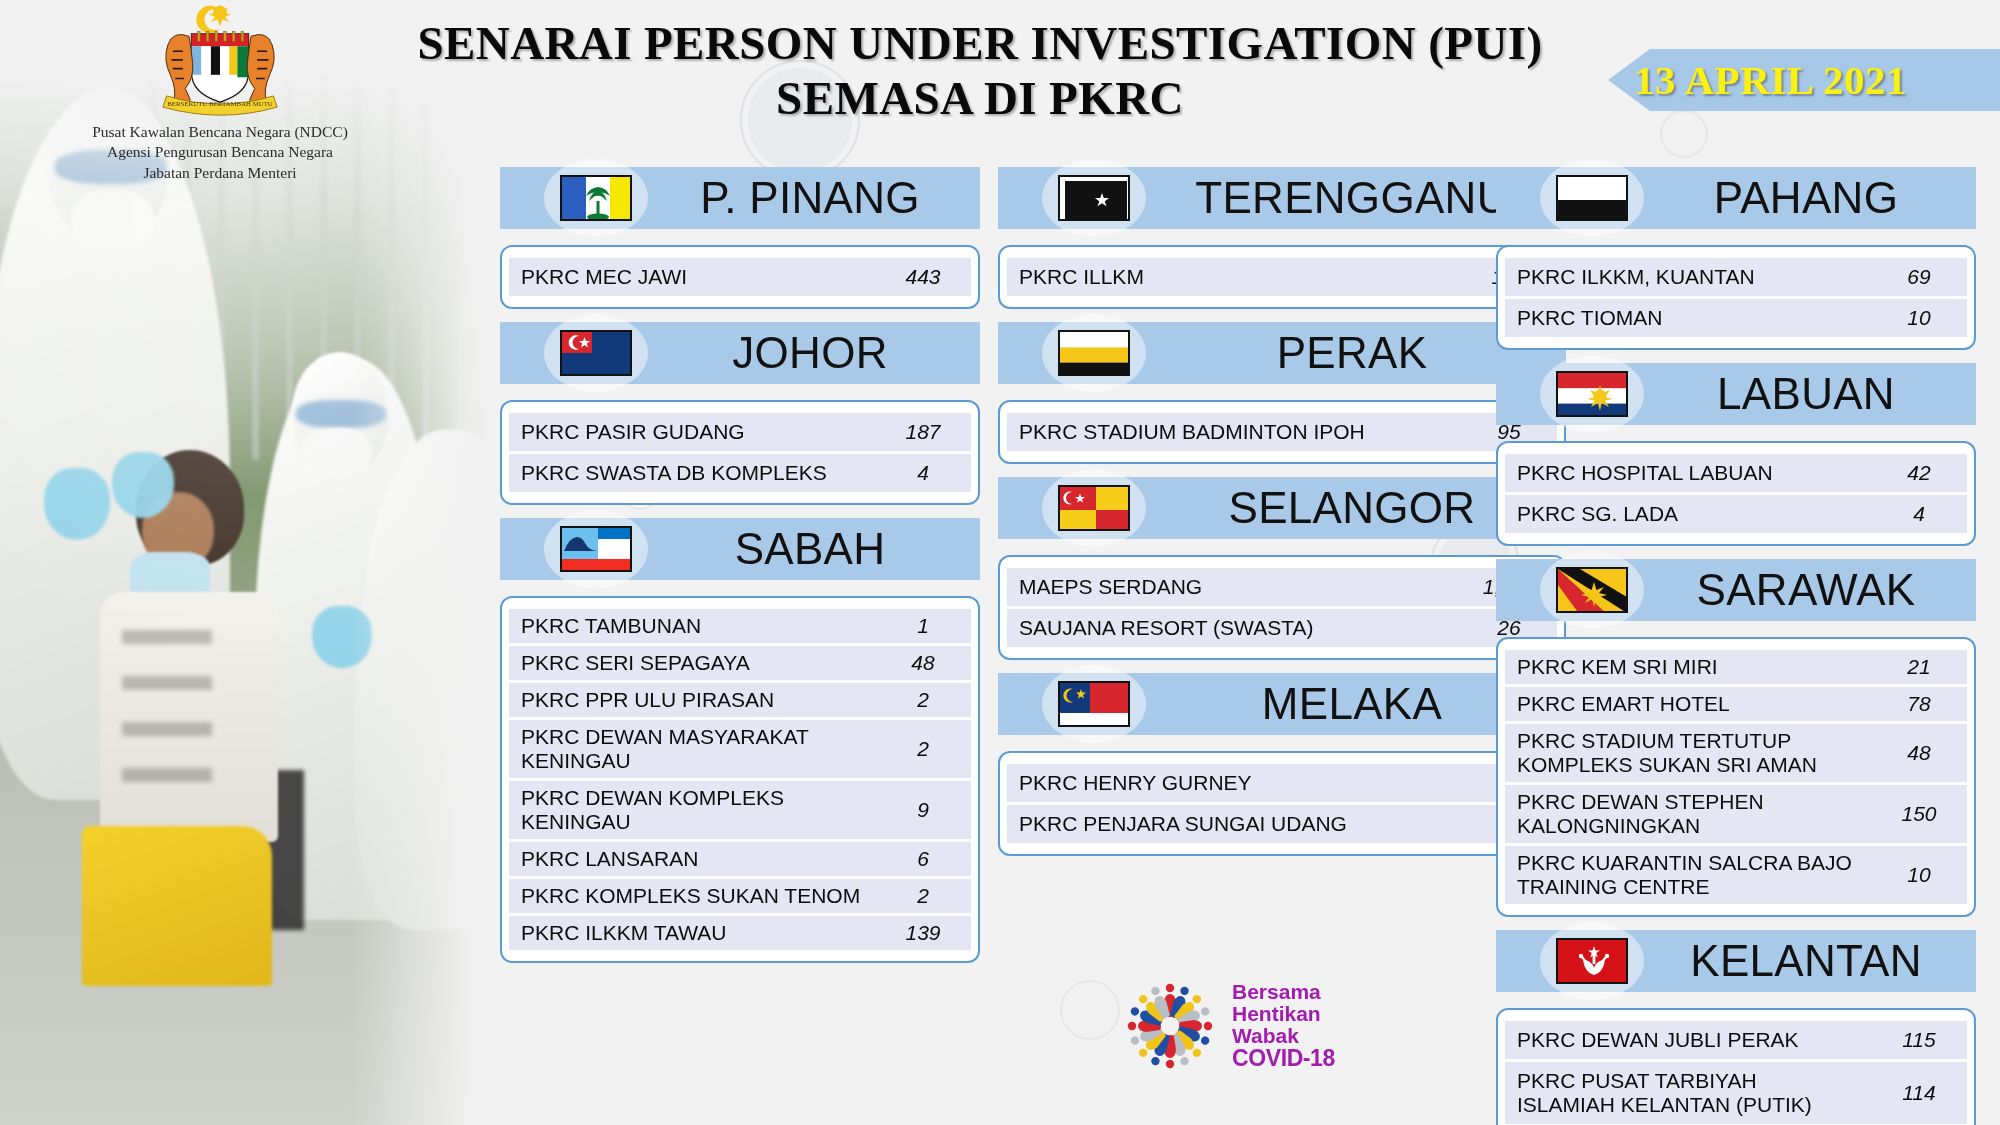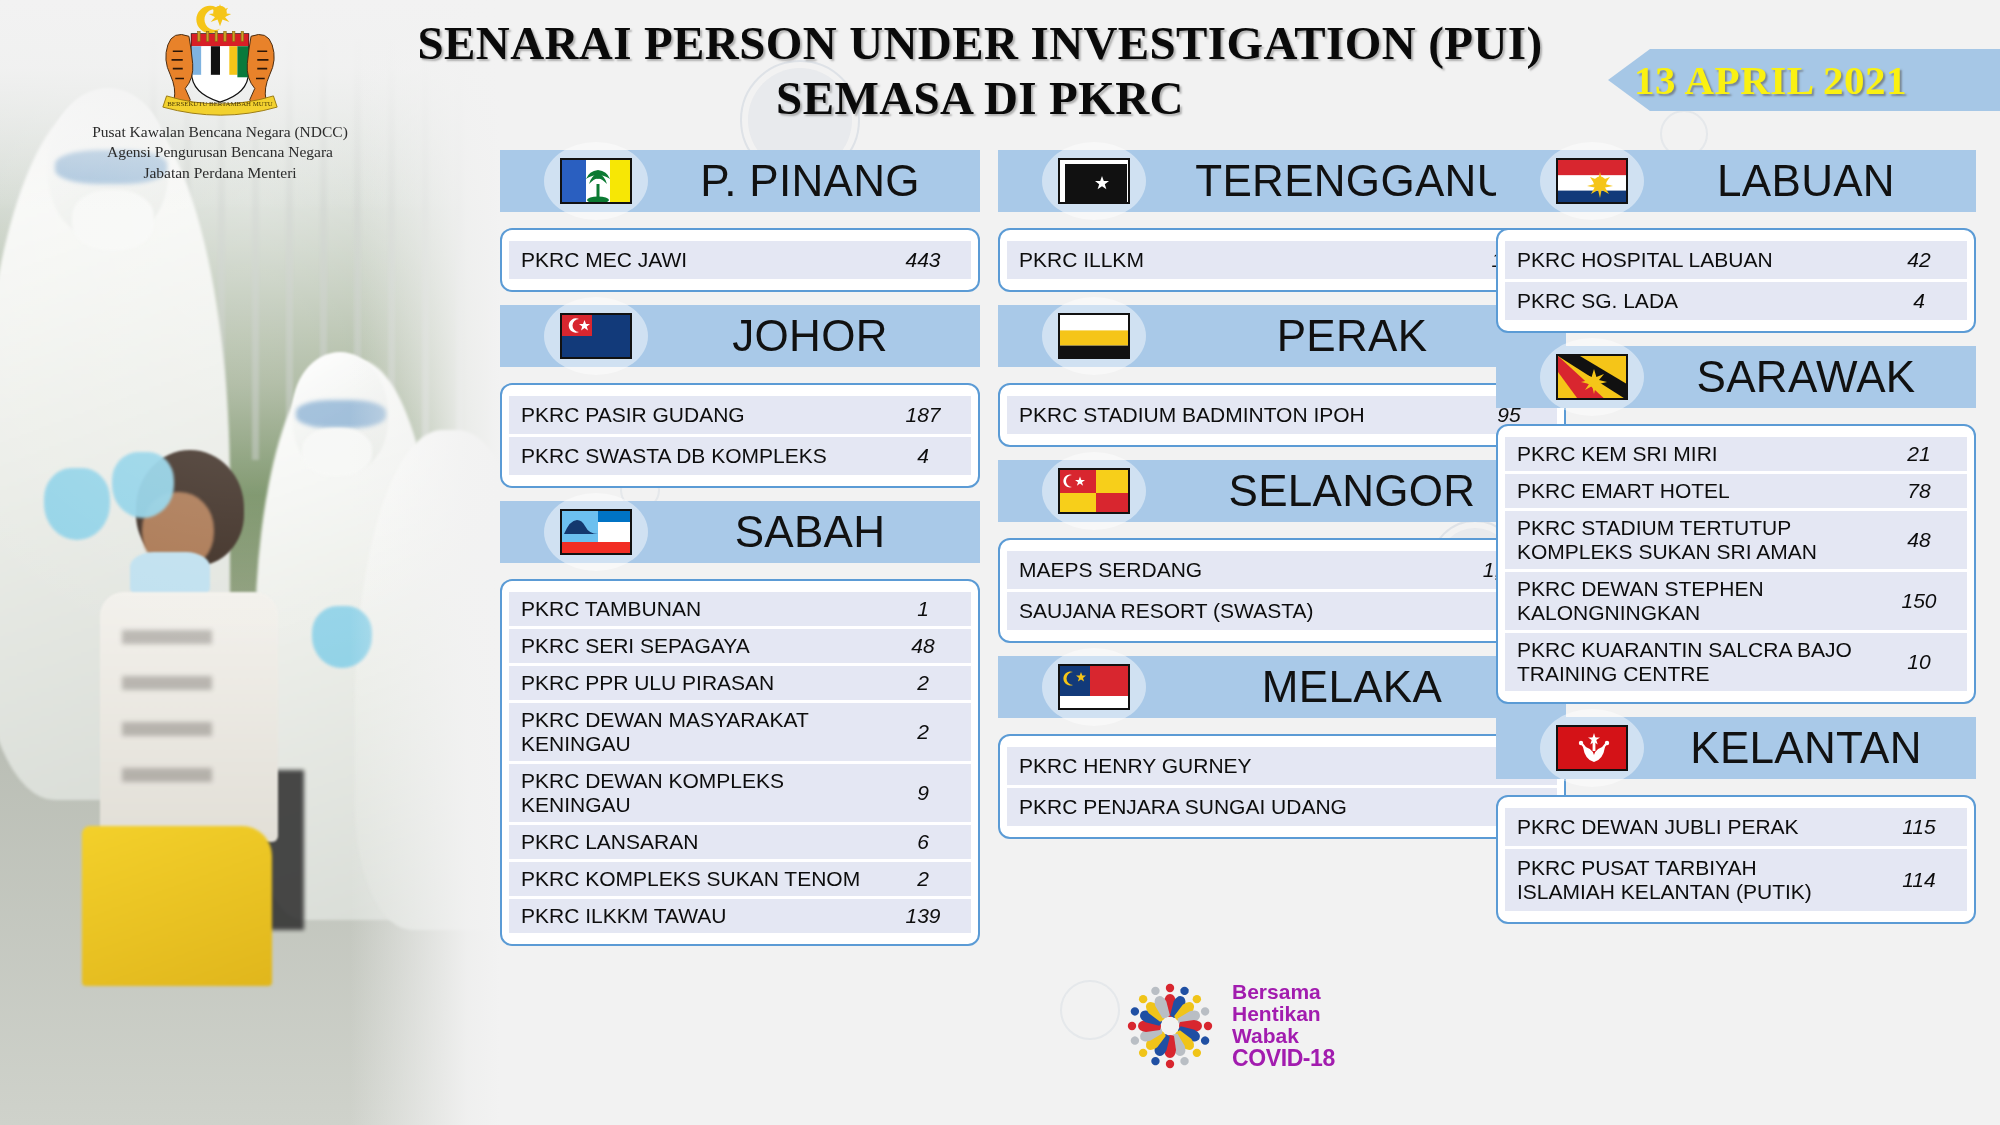--- a/index.html
+++ b/index.html
@@ -95,21 +95,21 @@
     display:flex; align-items:center; justify-content:flex-start;margin-top:7px;
   }
   #date-text {
     font-family:"Liberation Serif", serif; font-weight:bold; font-size:41px;
     color:#faf112; text-shadow: 2px 2px 2px rgba(90,90,90,.6); letter-spacing:.5px;
     padding-left:26px;
   }
 
   
   #board { position:absolute; left:0; top:150px; width:2000px; height:975px; z-index:4; }
-  .col { position:absolute; top:0; }
+  .col { position:absolute; top:17px; }
   #col-1 { left:500px; width:480px; }
   #col-2 { left:998px; width:568px; }
   #col-3 { left:1496px; width:480px; }
 
   .state-block { margin-bottom:13px; }
 
   .state-header {
     background:#a9c9e8; height:62px; display:flex; align-items:center; gap:8px;
     padding-left:44px; position:relative;
   }
@@ -452,20 +452,45 @@
             </tbody>
           </table>
         </div>
       </div>
     </div>
   <div class="col" id="col-3">
       <div class="state-block">
         <div class="state-header">
           <div class="flag-halo">
             <div class="flag"><svg viewBox="0 0 72 46" width="72" height="46">
+                <rect width="72" height="23" fill="#fff"></rect>
+                <rect y="23" width="72" height="23" fill="#111"></rect>
+              </svg></div>
+          </div>
+          <div class="state-name">PAHANG</div>
+        </div>
+        <div class="table-card">
+          <table class="pkrc">
+            <tbody>
+              <tr>
+                <td>PKRC ILKKM, KUANTAN</td>
+                <td class="val">69</td>
+              </tr>
+              <tr>
+                <td>PKRC TIOMAN</td>
+                <td class="val">10</td>
+              </tr>
+            </tbody>
+          </table>
+        </div>
+      </div>
+      <div class="state-block">
+        <div class="state-header">
+          <div class="flag-halo">
+            <div class="flag"><svg viewBox="0 0 72 46" width="72" height="46">
                 <rect width="72" height="15.4" fill="#d8262f"></rect>
                 <rect y="15.4" width="72" height="15.2" fill="#fff"></rect>
                 <rect y="30.6" width="72" height="15.4" fill="#123a7a"></rect>
                 <path d="M26 9 a14 14 0 1 0 0 28 a11 11 0 1 1 0 -28z" fill="#f5c518"></path>
                 <g fill="#f5c518">
                   <circle cx="42" cy="23" r="6.4"></circle>
                   <path d="M42 12 L44 20 L52 17 L47 24 L55 26 L47 27.6 L51 34 L43.6 30 L42 38 L40 30 L33 34 L36.6 27.6 L29 26 L36.6 24 L32 17 L40 20 Z"></path>
                 </g>
               </svg></div>
           </div>

